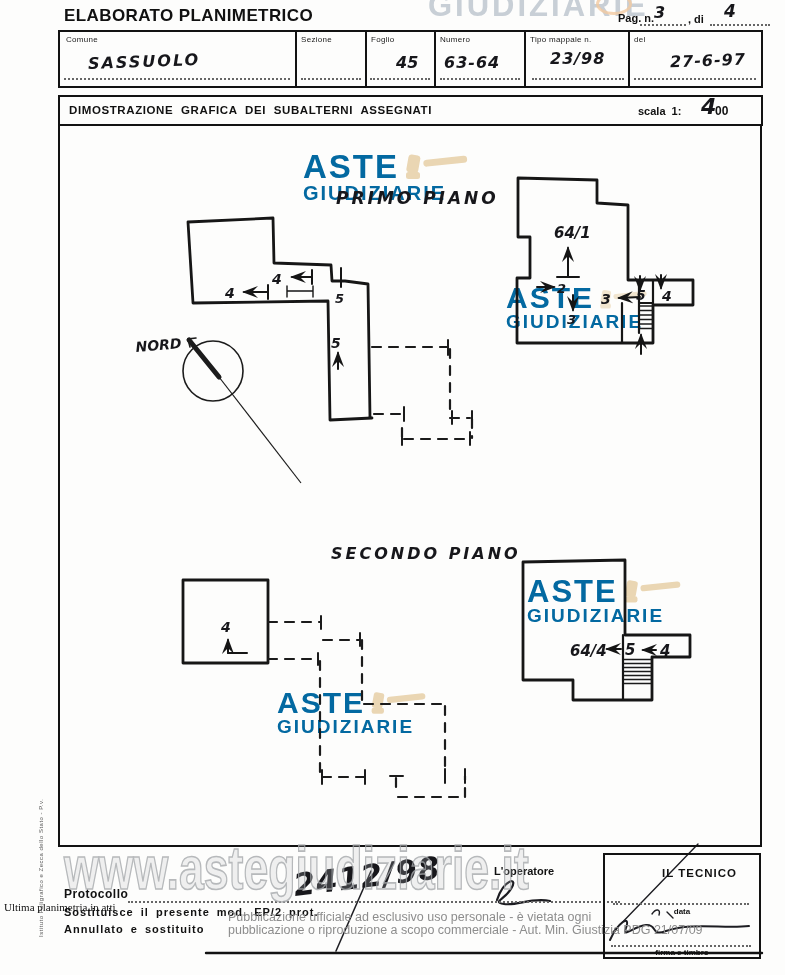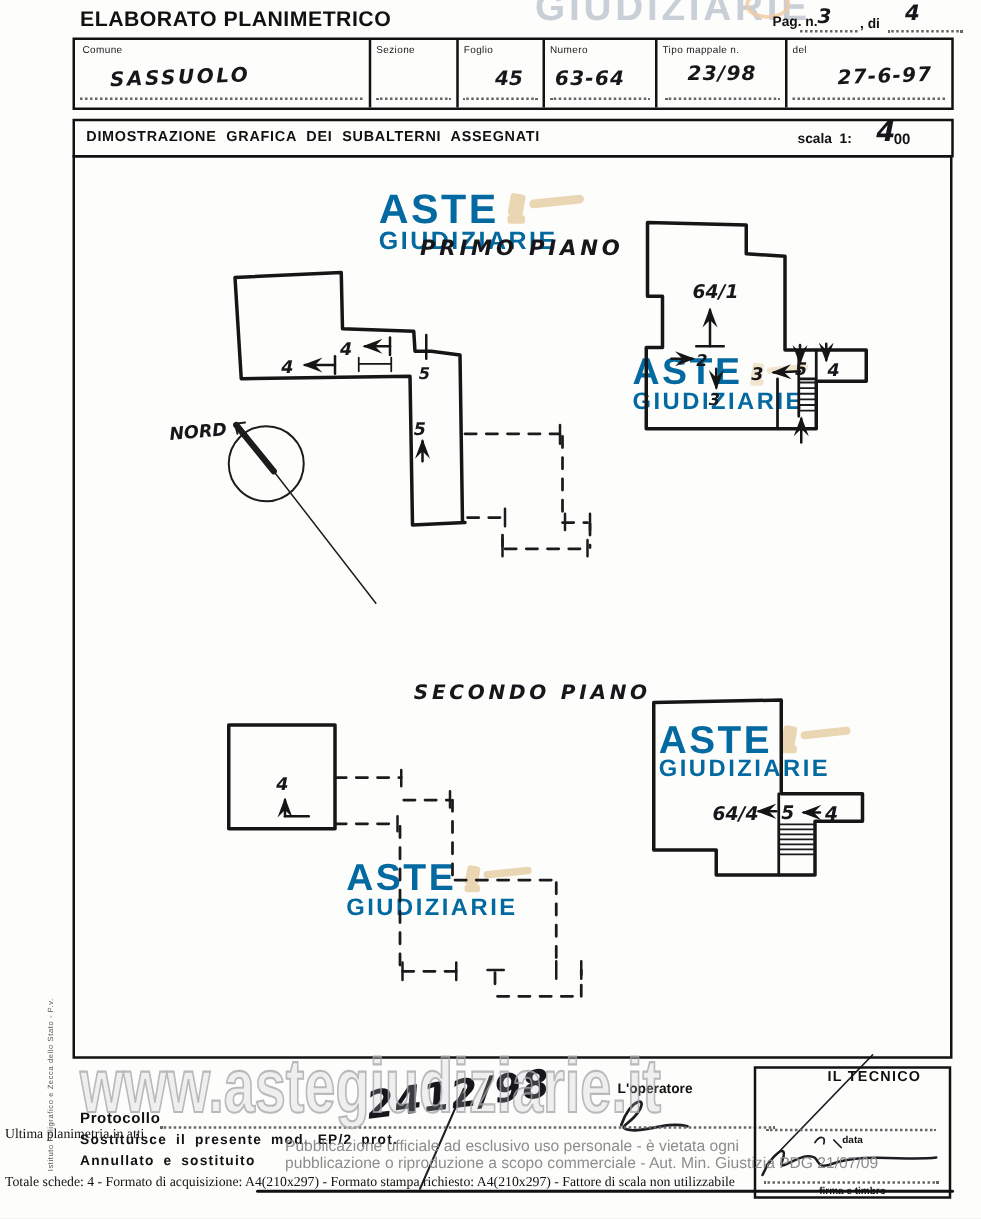--- a/index.html
+++ b/index.html
@@ -140,33 +140,32 @@
   <div class="abs z3" style="left:58px;top:124px;width:700px;height:719px;border:2.5px solid #121212;"></div>
 
 
   <span class="abs z3" style="left:64px;top:887px;font-size:12px;font-weight:bold;letter-spacing:.5px;">Protocollo</span>
   <span class="abs dots z3" style="left:128px;top:901px;width:492px;"></span>
   <span class="abs hwt z3" style="left:293px;top:858px;font-size:31px;letter-spacing:1px;transform:rotate(-7deg);">2412/98</span>
 
   <span class="abs z3" style="left:479px;top:865px;font-size:11px;font-weight:bold;margin-left:15px;">L'operatore</span>
 
   <div class="abs z3" style="left:603px;top:853px;width:154px;height:102px;border:2px solid #121212;">
-    <div style="text-align:center;margin-top:1px;font-size:11.5px;font-weight:bold;letter-spacing:1px;padding-left:35px;">IL TECNICO</div>
+    <div style="text-align:center;margin-top:12px;font-size:11.5px;font-weight:bold;letter-spacing:1px;padding-left:35px;">IL TECNICO</div>
     <span class="abs dots" style="left:8px;top:48px;width:136px;"></span>
     <div class="abs" style="left:0;top:52px;width:100%;text-align:center;font-size:8px;font-weight:bold;">data</div>
     <span class="abs dots" style="left:6px;top:90px;width:140px;"></span>
     <div class="abs" style="left:0;top:93px;width:100%;text-align:center;font-size:8px;font-weight:bold;">firma e timbro</div>
   </div>
 
   <span class="abs serif z3" style="left:4px;top:901px;font-size:11px;">Ultima planimetria in atti</span>
   <span class="abs z3" style="left:64px;top:906px;font-size:11px;font-weight:bold;letter-spacing:1px;word-spacing:3px;">Sostituisce il presente mod. EP/2 prot.</span>
   <span class="abs graytxt z3" style="left:228px;top:910px;font-size:12.5px;">Pubblicazione ufficiale ad esclusivo uso personale - è vietata ogni</span>
   <span class="abs z3" style="left:64px;top:923px;font-size:11px;font-weight:bold;letter-spacing:1px;word-spacing:3px;">Annullato e sostituito</span>
   <span class="abs graytxt z3" style="left:228px;top:923px;font-size:12.5px;">pubblicazione o riproduzione a scopo commerciale - Aut. Min. Giustizia PDG 21/07/09</span>
-  <span class="abs serif z3" style="left:4px;top:940px;font-size:11px;">Totale schede: 4 - Formato di acquisizione: A4(210x297)  - Formato stampa richiesto: A4(210x297) - Fattore di scala non utilizzabile</span>
 
   <span class="abs vtext z3" style="left:38px;top:742px;height:195px;">Istituto Poligrafico e Zecca dello Stato - P.v.</span>
 
   <svg class="linework" width="785" height="975" viewBox="0 0 785 975">
     <defs>
       <marker id="ah" markerWidth="9" markerHeight="8" refX="7" refY="3.5" orient="auto">
         <path d="M8,3.5 L0,0.5 L3,3.5 L0,6.5 Z" fill="#151515"></path>
       </marker>
     </defs>
 

